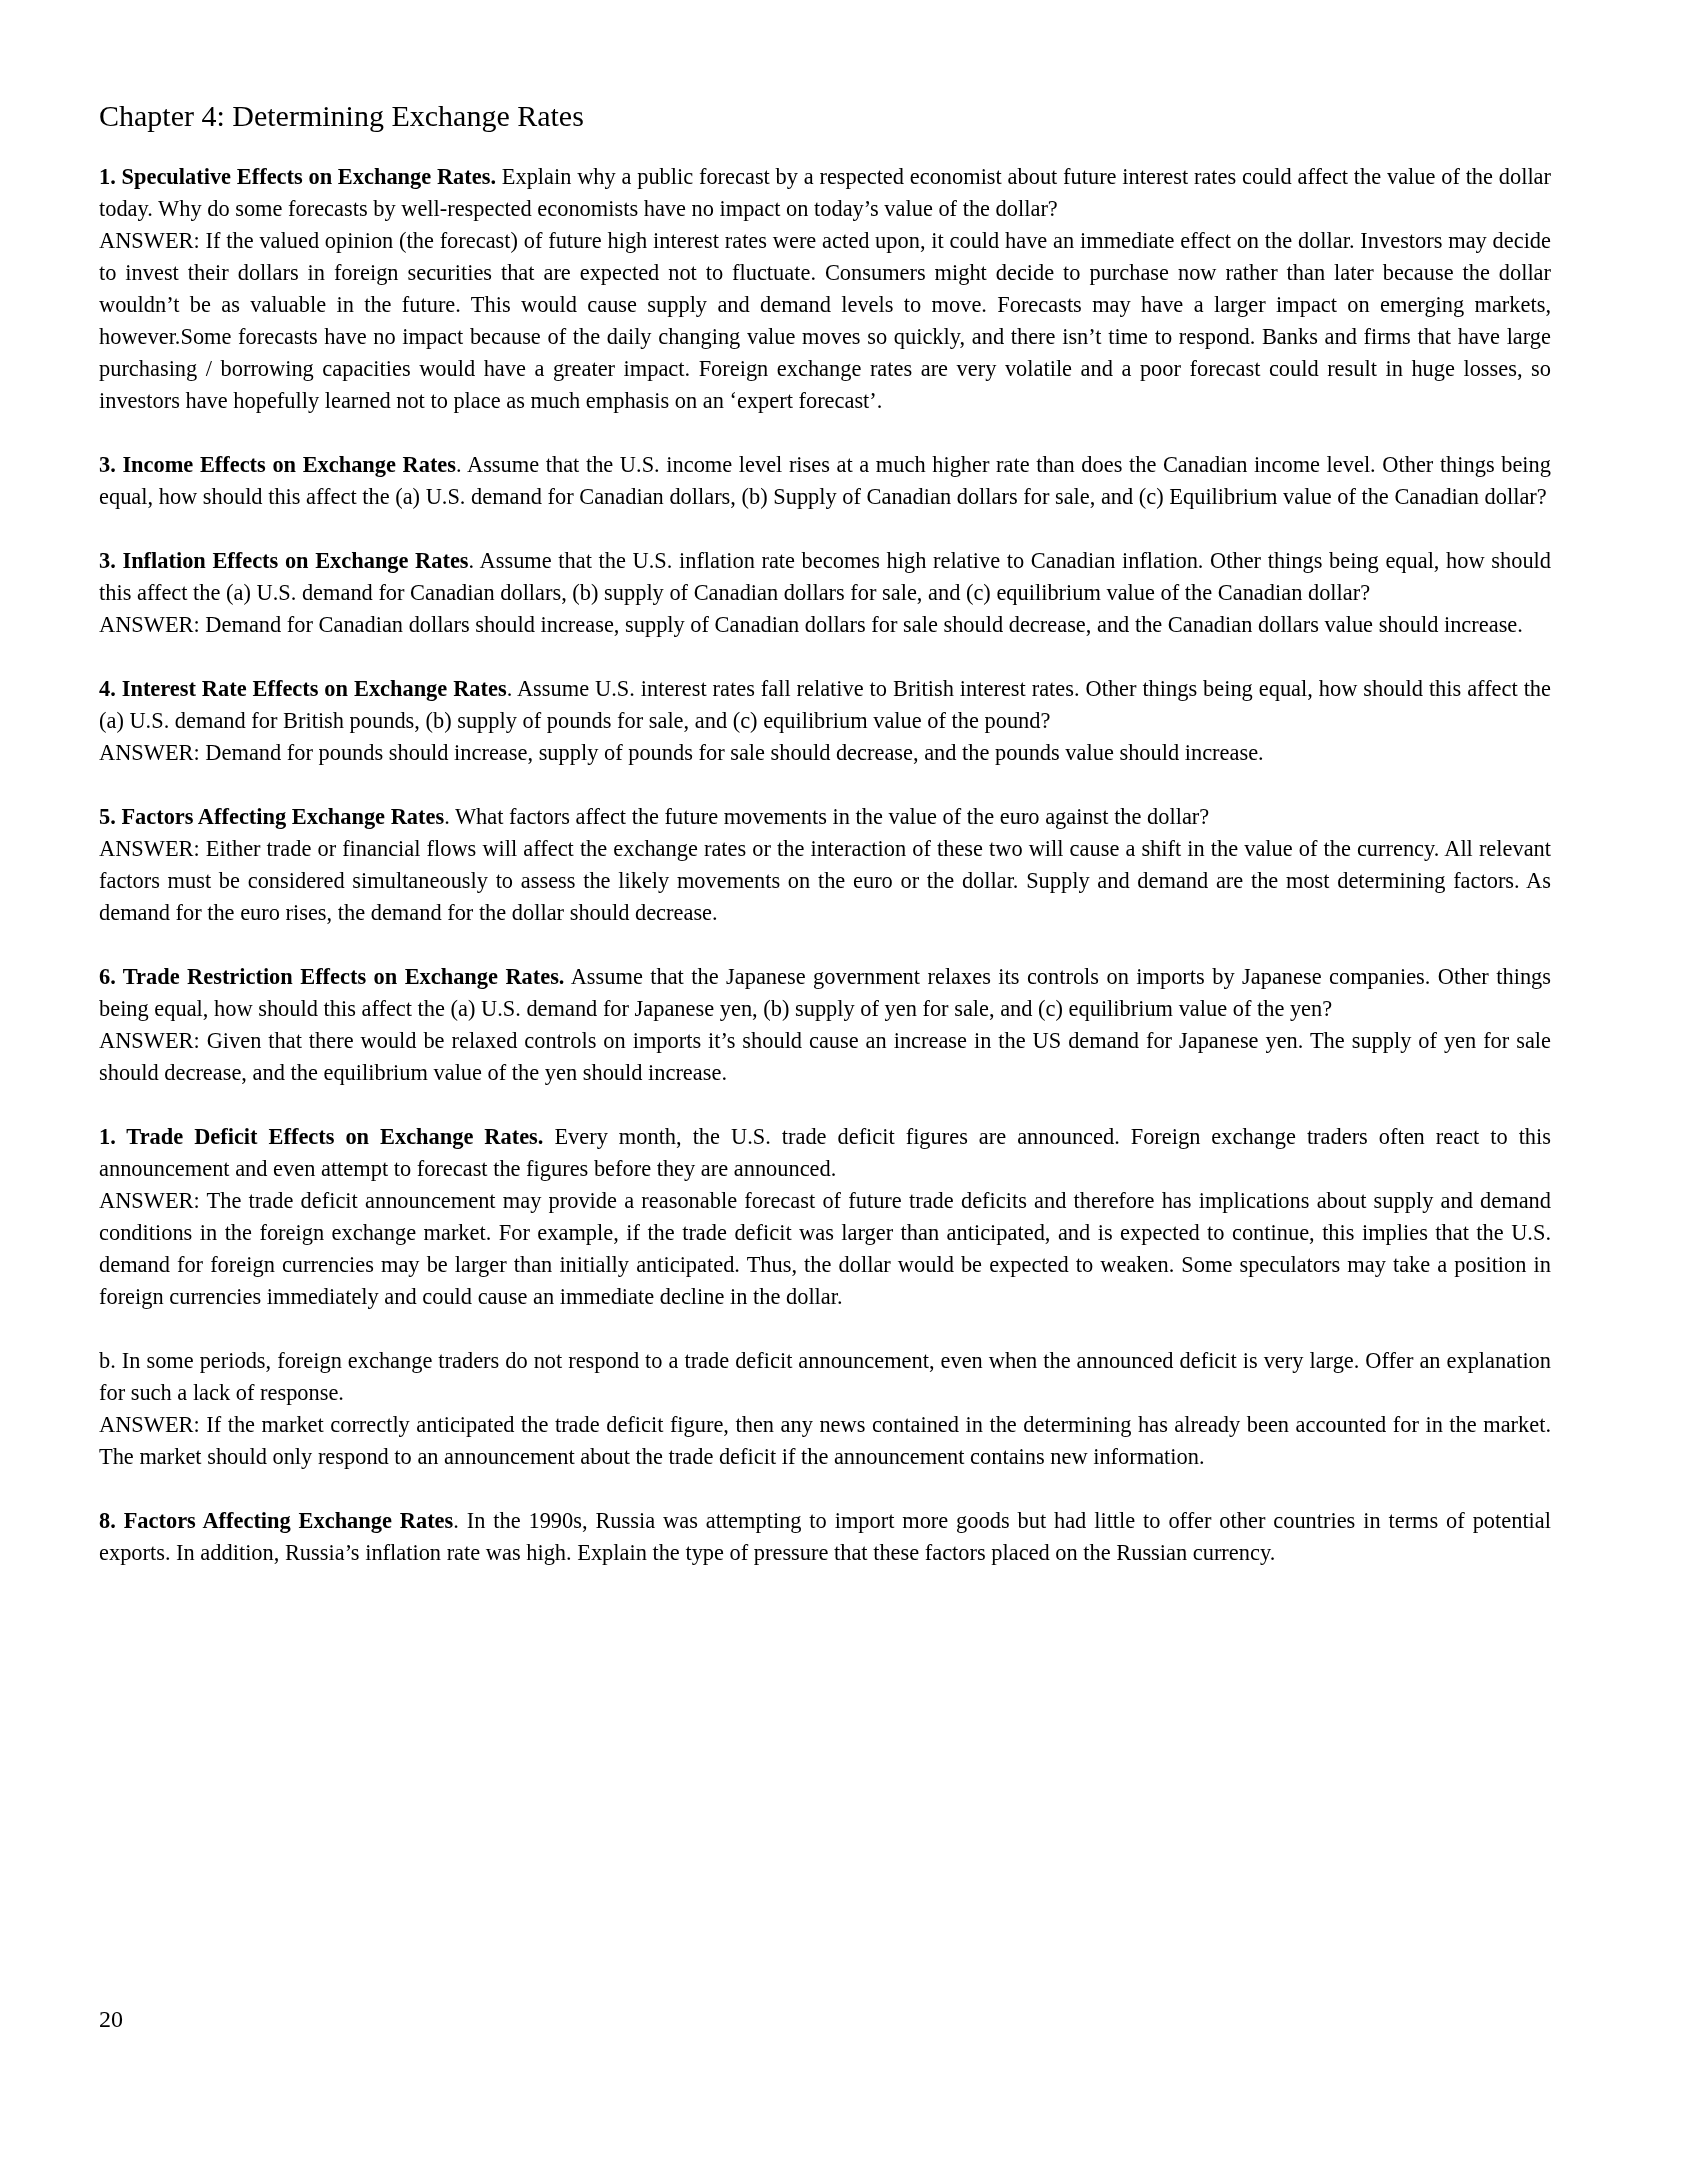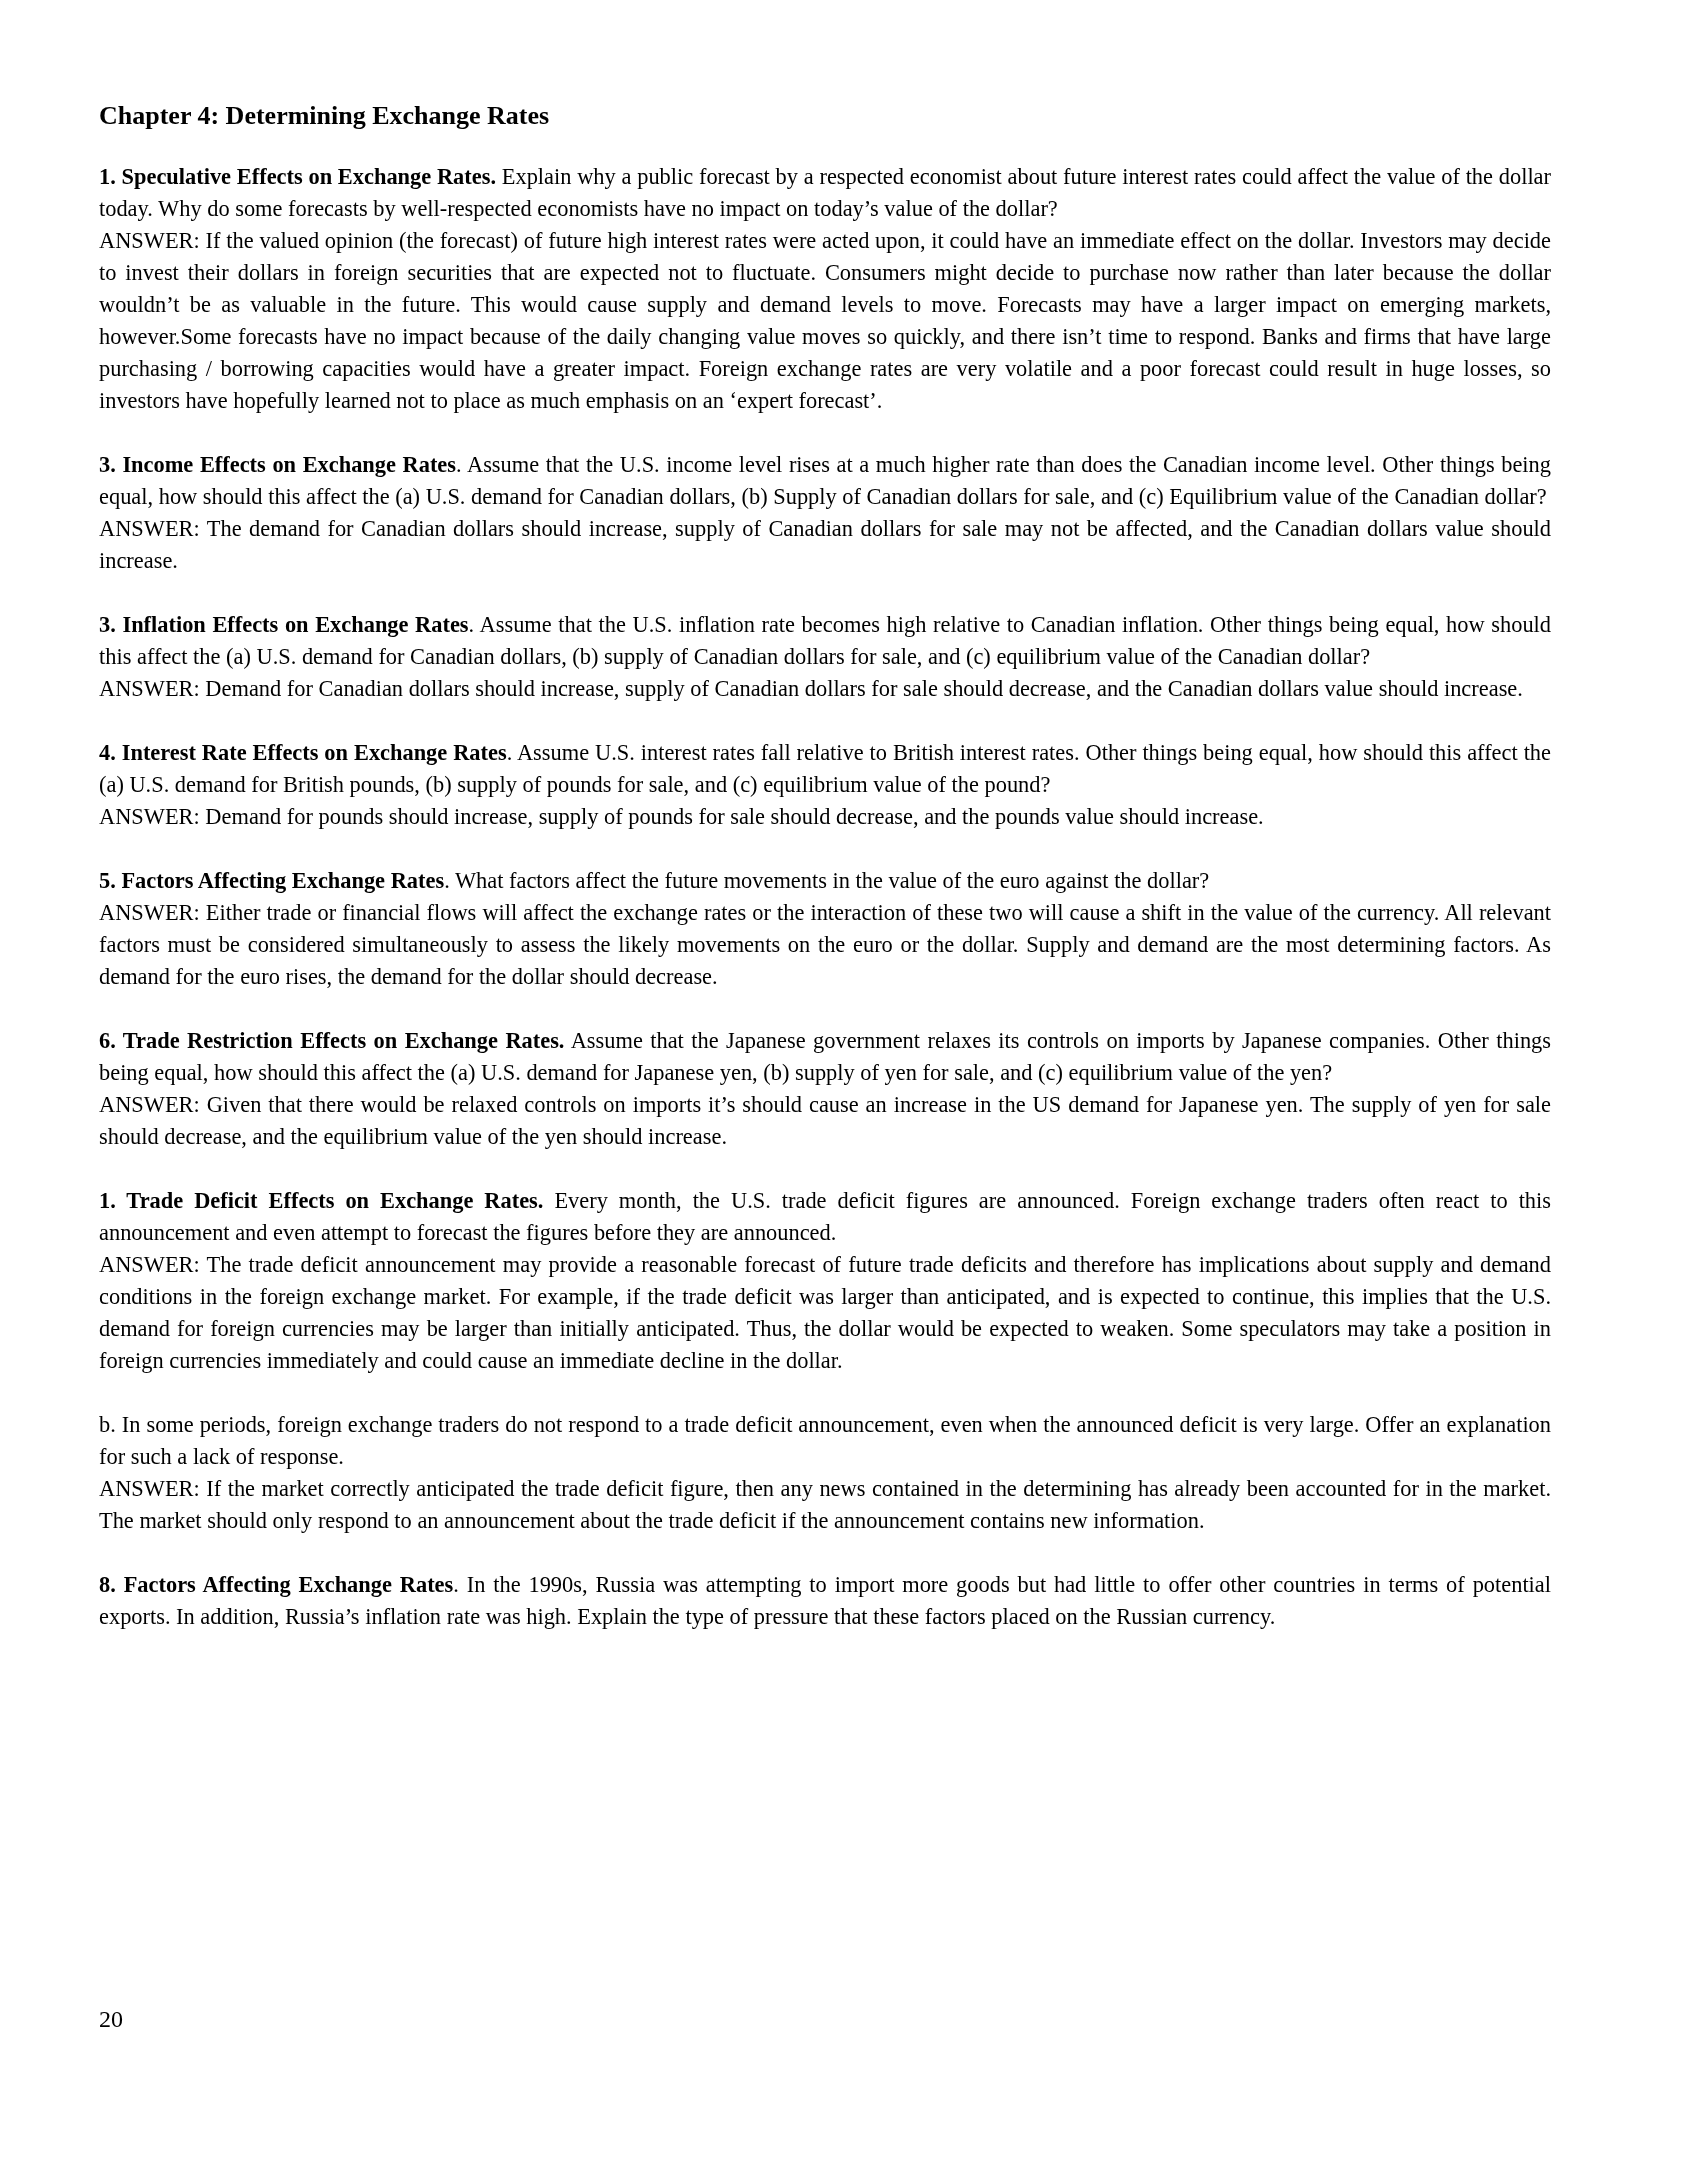--- a/index.html
+++ b/index.html
@@ -15,22 +15,22 @@
       font-family: "Liberation Serif", "DejaVu Serif", serif;
       color: #000000;
     }
     .page {
       position: absolute;
       left: 99px;
       top: 97px;
       width: 1468px;
     }
     .chapter-title {
-      font-weight: bold;
-      font-size: 26px;
+      font-weight: normal;
+      font-size: 30px;
       line-height: 38px;
       margin: 0 0 26px 0;
     }
     .question {
       font-size: 22.4px;
       line-height: 32px;
       text-align: justify;
       margin: 0 16px 32px 0;
     }
     .question p {
@@ -57,21 +57,20 @@
 <div class="page">
   <h1 class="chapter-title">Chapter 4: Determining Exchange Rates</h1>
 
   <div class="question">
     <p><span class="q-head">1. Speculative Effects on Exchange Rates.</span><span> Explain why a public forecast by a respected economist about future interest rates could affect the value of the dollar today. Why do some forecasts by well-respected economists have no impact on today’s value of the dollar?</span></p>
     <p>ANSWER: If the valued opinion (the forecast) of future high interest rates were acted upon, it could have an immediate effect on the dollar. Investors may decide to invest their dollars in foreign securities that are expected not to fluctuate. Consumers might decide to purchase now rather than later because the dollar wouldn’t be as valuable in the future. This would cause supply and demand levels to move. Forecasts may have a larger impact on emerging markets, however.Some forecasts have no impact because of the daily changing value moves so quickly, and there isn’t time to respond. Banks and firms that have large purchasing / borrowing capacities would have a greater impact. Foreign exchange rates are very volatile and a poor forecast could result in huge losses, so investors have hopefully learned not to place as much emphasis on an ‘expert forecast’.</p>
   </div>
 
   <div class="question">
     <p><span class="q-head">3. Income Effects on Exchange Rates</span><span>. Assume that the U.S. income level rises at a much higher rate than does the Canadian income level. Other things being equal, how should this affect the (a) U.S. demand for Canadian dollars, (b) Supply of Canadian dollars for sale, and (c) Equilibrium value of the Canadian dollar?</span></p>
-    <p>ANSWER: The demand for Canadian dollars should increase, supply of Canadian dollars for sale may not be affected, and the Canadian dollars value should increase.</p>
   </div>
 
   <div class="question">
     <p><span class="q-head">3. Inflation Effects on Exchange Rates</span><span>. Assume that the U.S. inflation rate becomes high relative to Canadian inflation. Other things being equal, how should this affect the (a) U.S. demand for Canadian dollars, (b) supply of Canadian dollars for sale, and (c) equilibrium value of the Canadian dollar?</span></p>
     <p>ANSWER: Demand for Canadian dollars should increase, supply of Canadian dollars for sale should decrease, and the Canadian dollars value should increase.</p>
   </div>
 
   <div class="question">
     <p><span class="q-head">4. Interest Rate Effects on Exchange Rates</span><span>. Assume U.S. interest rates fall relative to British interest rates. Other things being equal, how should this affect the (a) U.S. demand for British pounds, (b) supply of pounds for sale, and (c) equilibrium value of the pound?</span></p>
     <p>ANSWER: Demand for pounds should increase, supply of pounds for sale should decrease, and the pounds value should increase.</p>

